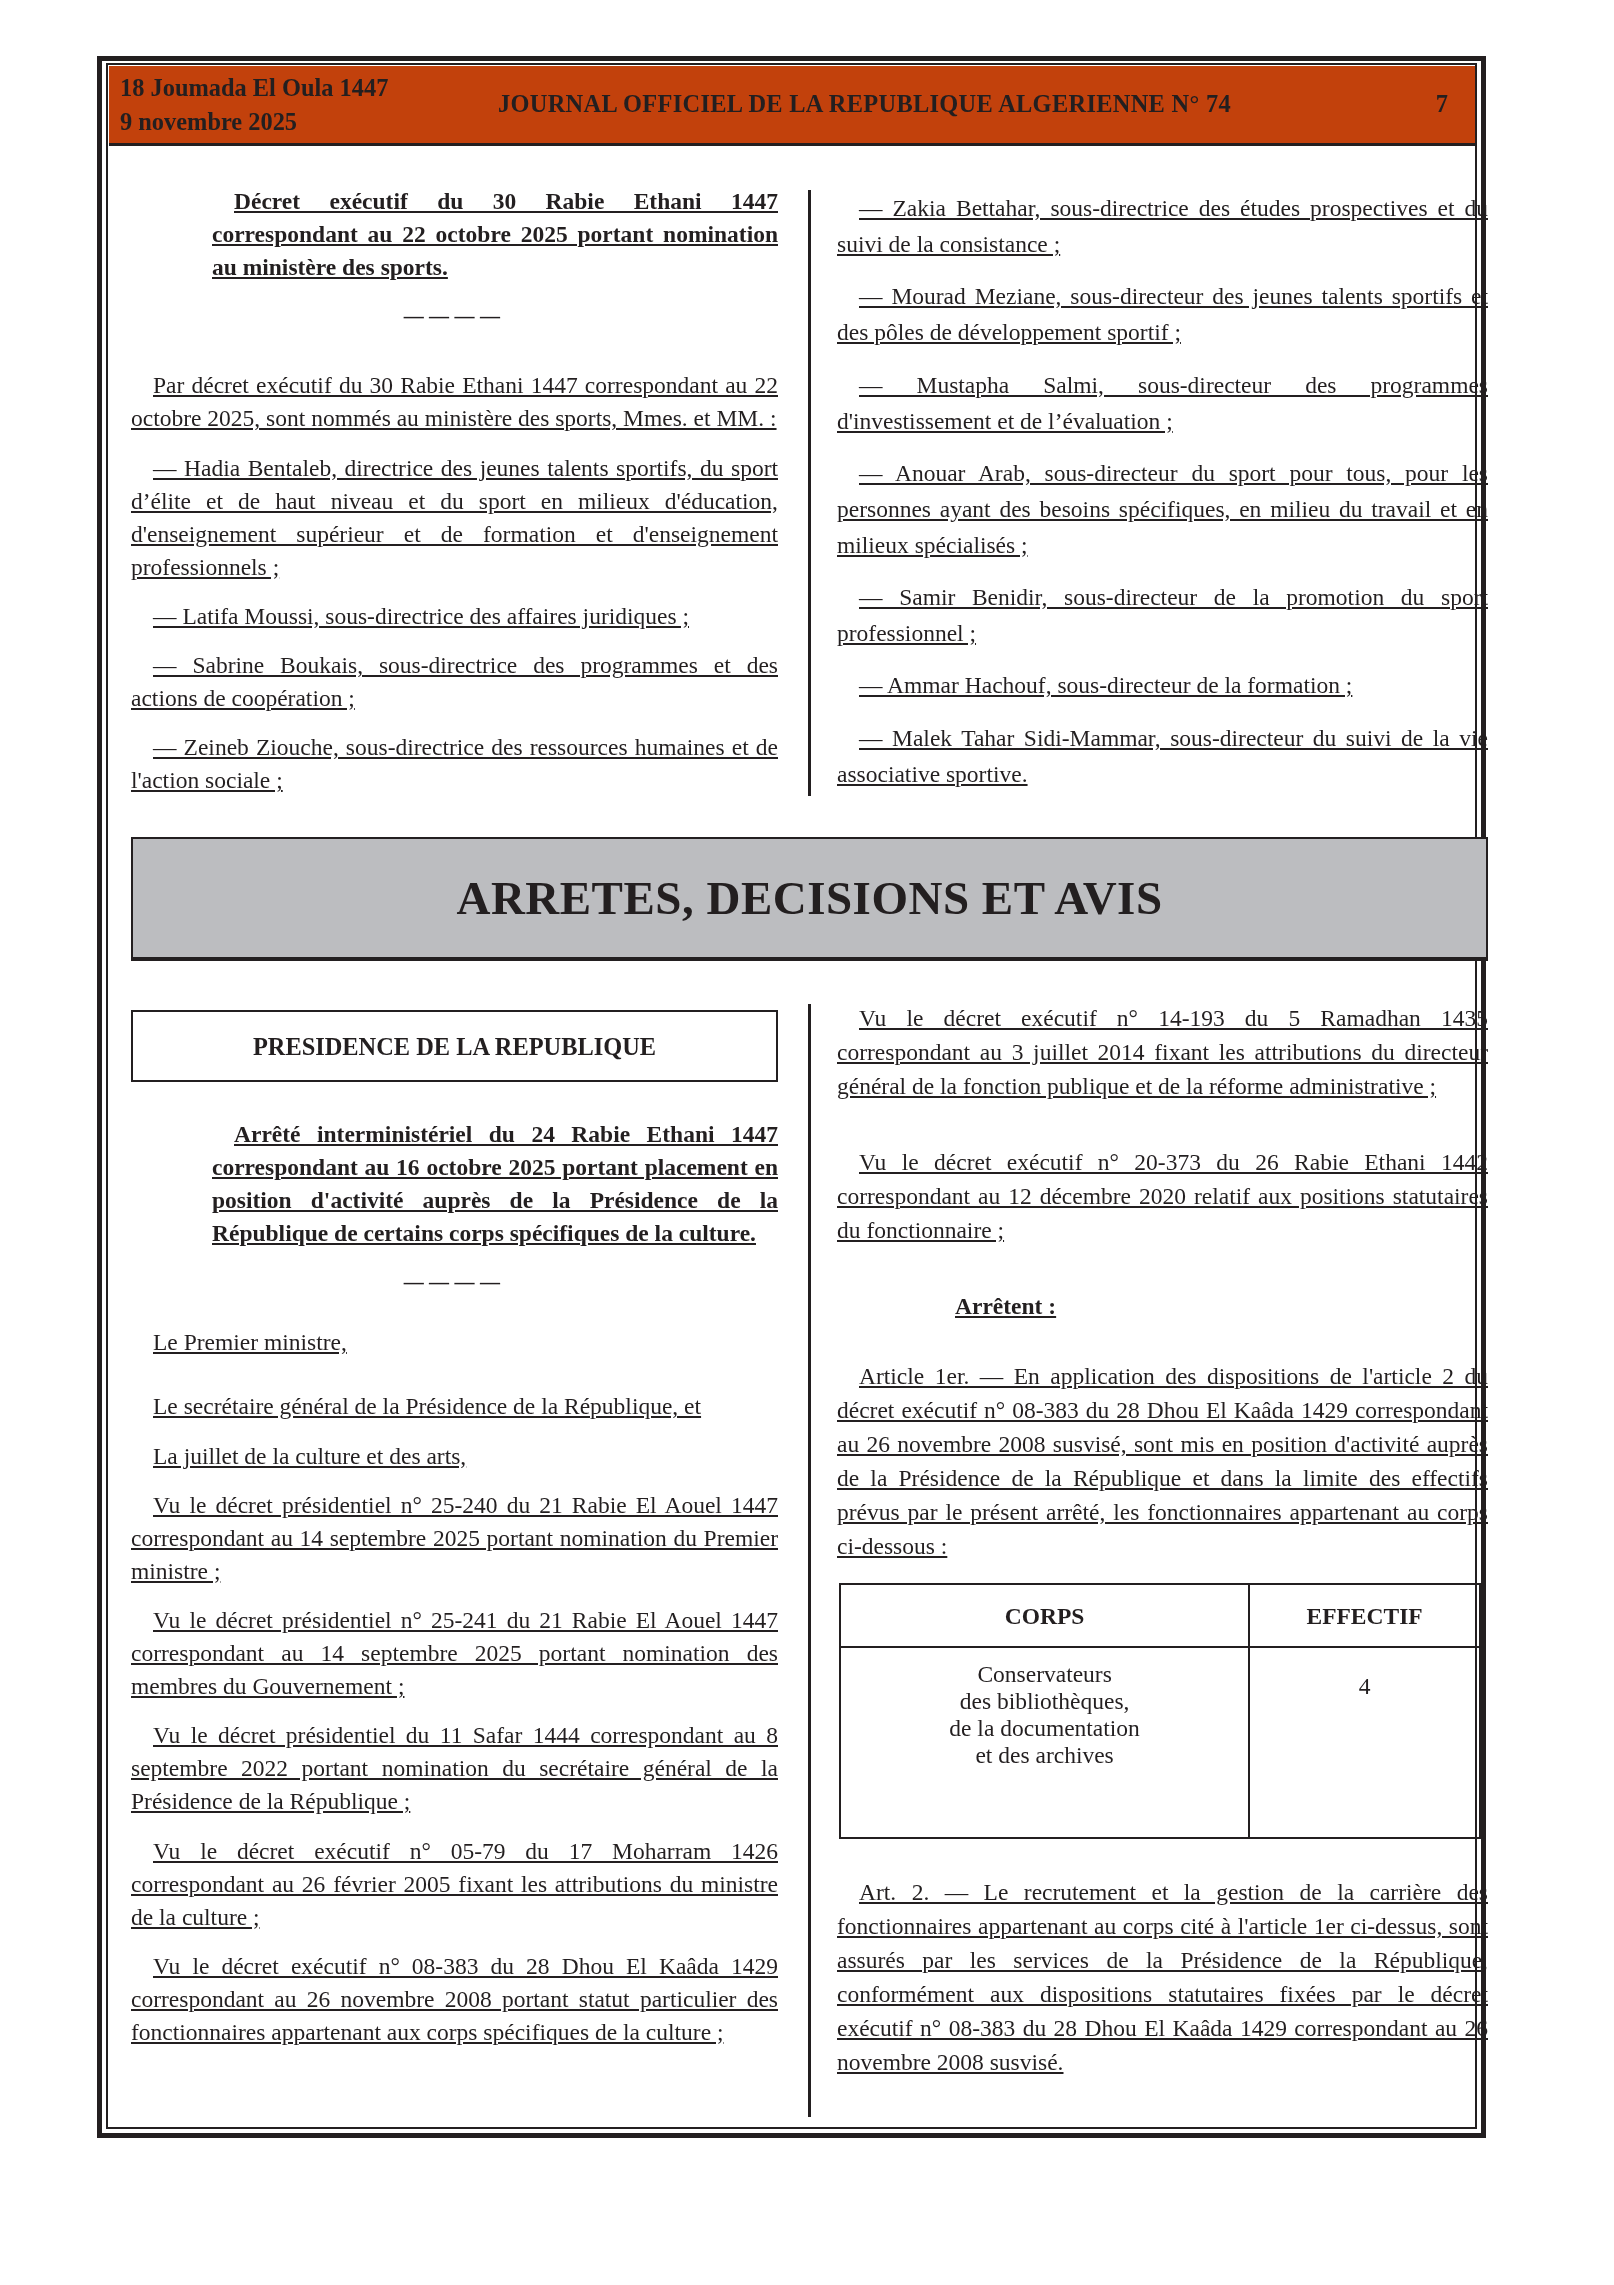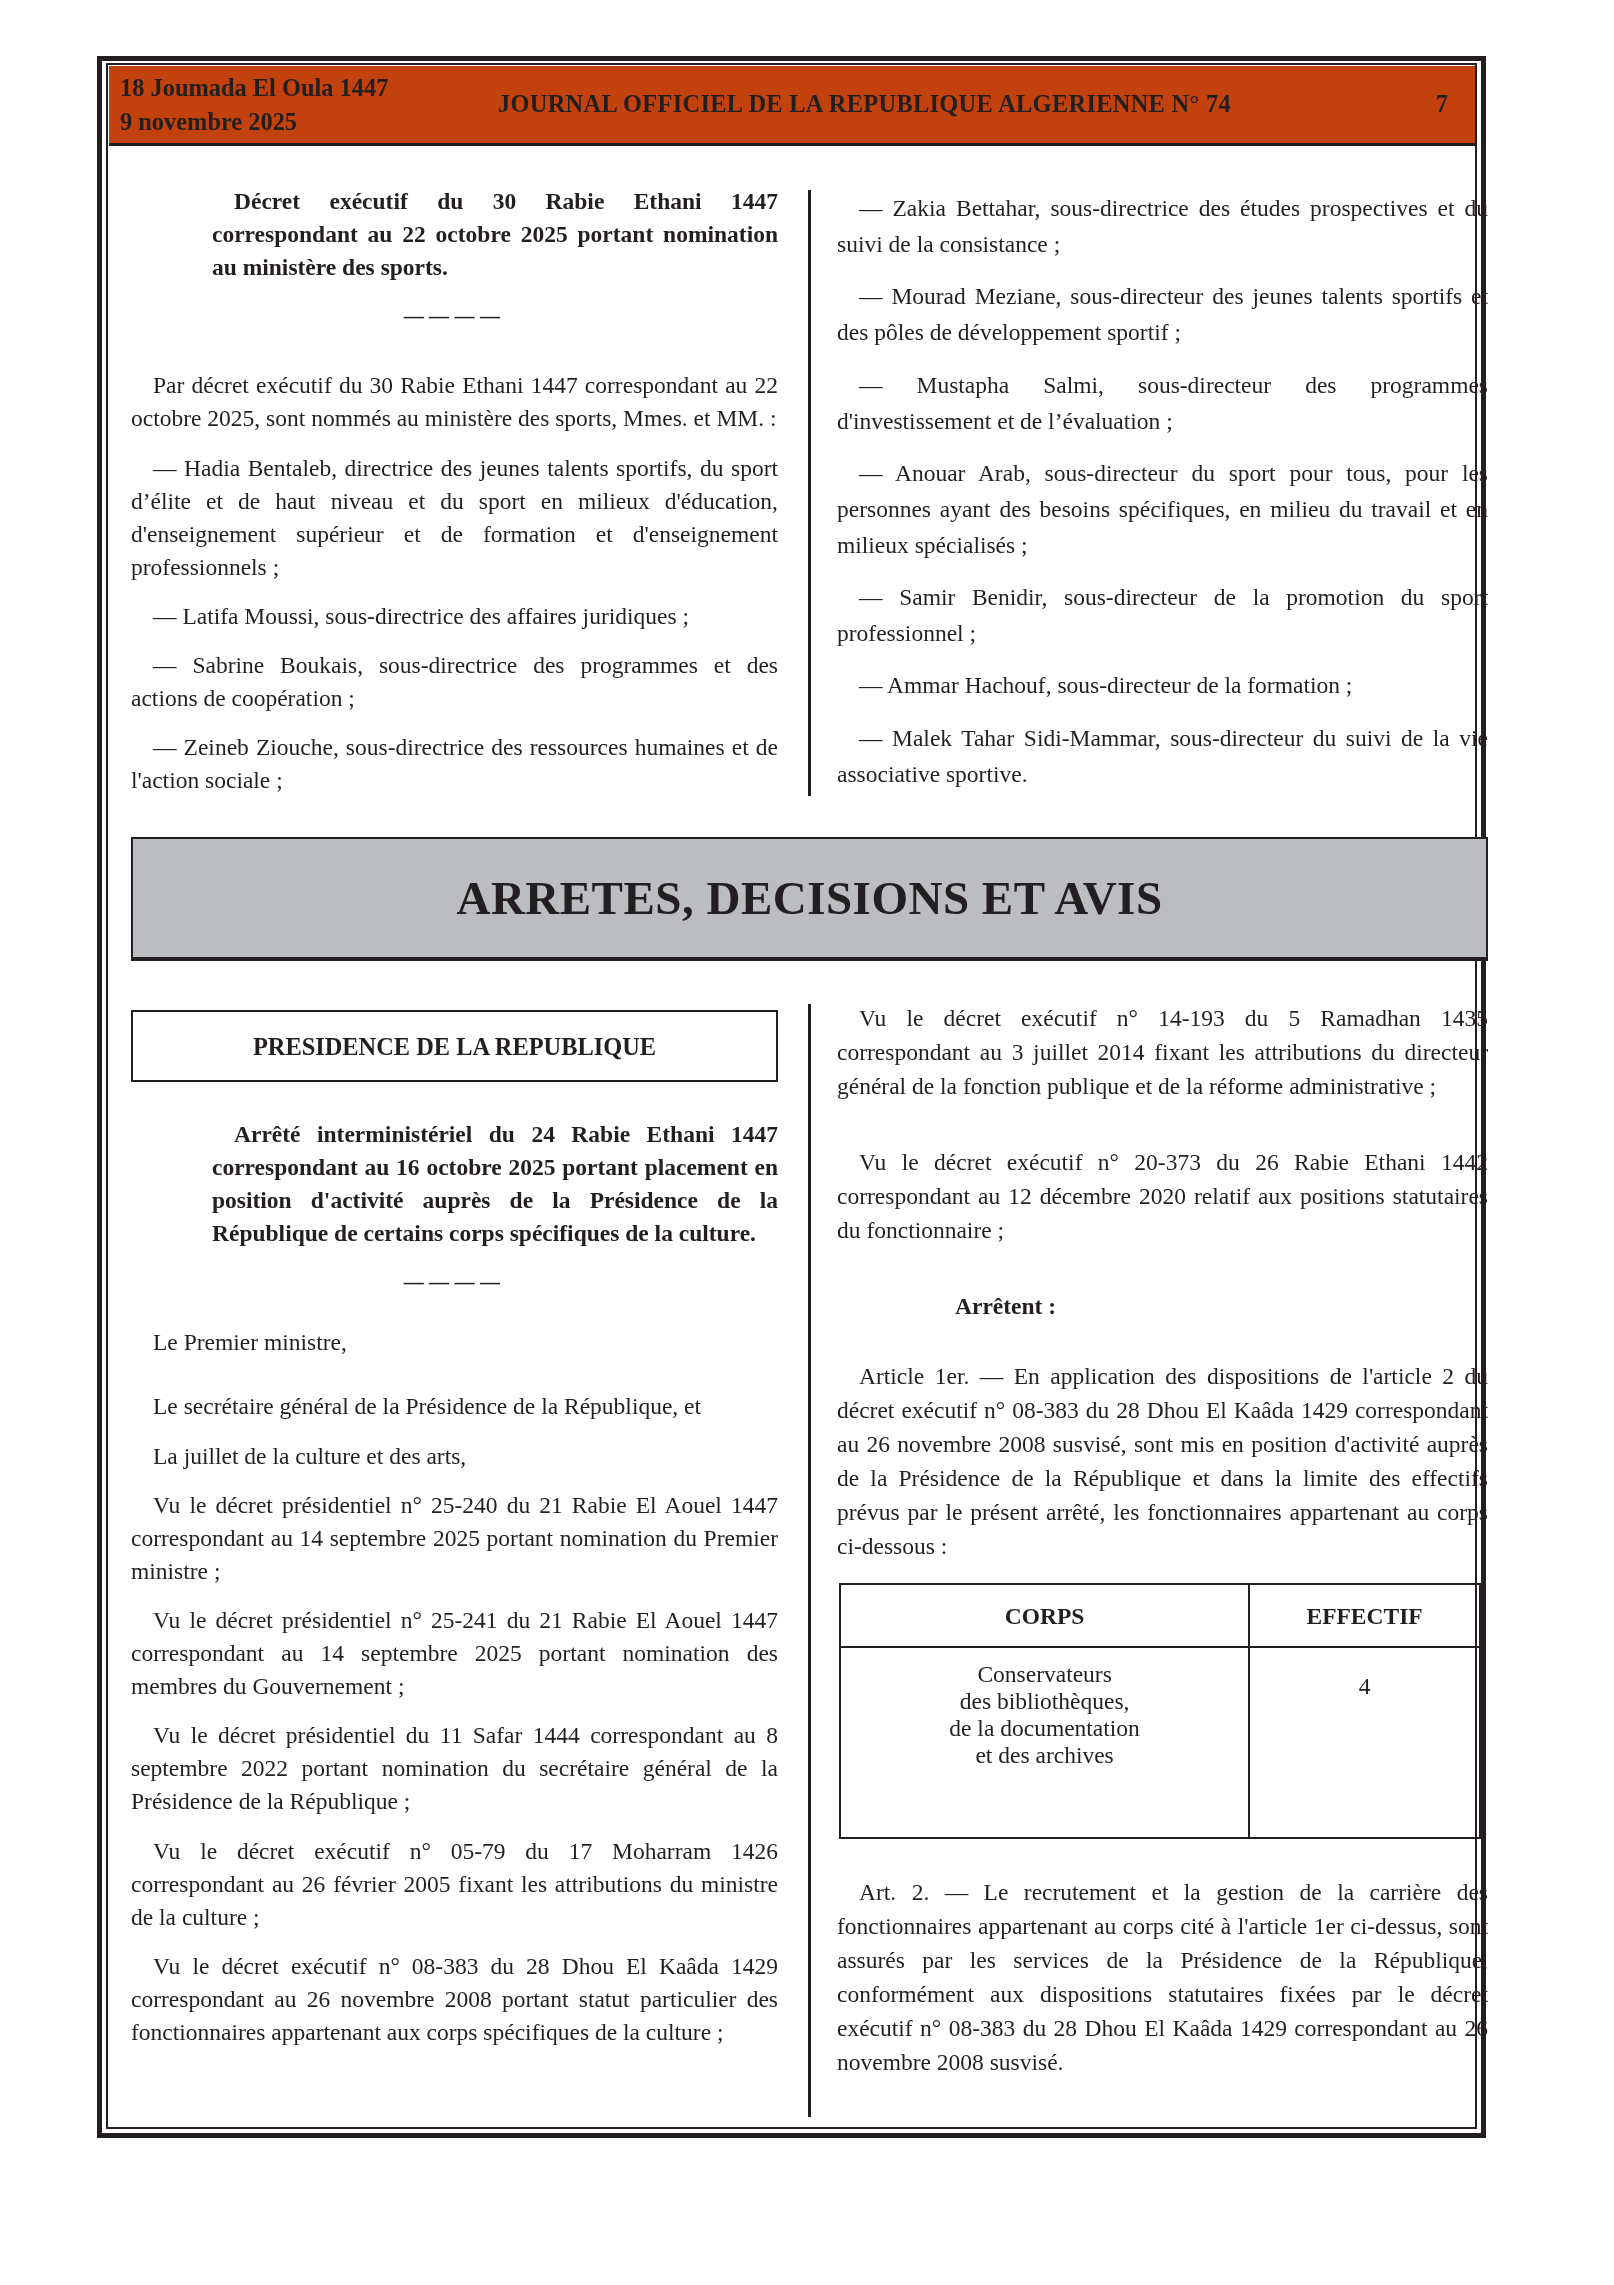--- a/index.html
+++ b/index.html
@@ -4,21 +4,21 @@
 <style>
   html,body{margin:0;padding:0;background:#ffffff;}
   body{width:1615px;height:2285px;position:relative;font-family:"Liberation Serif","DejaVu Serif",serif;color:#231f20;}
   .frame-outer{position:absolute;left:97px;top:56px;width:1389px;height:2082px;border:5.4px solid #231f20;box-sizing:border-box;}
   .frame-inner{position:absolute;left:106px;top:63px;width:1371px;height:2066px;border:2.7px solid #231f20;box-sizing:border-box;}
   .header{position:absolute;left:109px;top:66px;width:1366px;height:80px;background:#c2410c;border-bottom:3.6px solid #231f20;box-sizing:border-box;}
   .hdr-date{position:absolute;left:11px;top:5.4px;font-weight:bold;font-size:24.4px;line-height:34px;}
   .hdr-title{position:absolute;left:389px;top:23.5px;font-weight:bold;font-size:24.4px;letter-spacing:0.3px;}
   .hdr-page{position:absolute;right:27px;top:23.5px;font-weight:bold;font-size:24.4px;}
   .col{position:absolute;font-size:23.5px;line-height:33px;text-align:justify;}
-  .col p{margin:0 0 16.3px 0;text-indent:22px;}
+  .col p{margin:0 0 16.3px 0;text-indent:22px;text-decoration:underline;}
   .title-bold{font-weight:bold;font-size:23.5px;line-height:33px;padding-left:81px;text-indent:-81px;text-align:justify;margin:0;}
   .sep{text-align:center;font-weight:bold;letter-spacing:5.4px;margin:3.6px 0 36px 0;font-size:20px;}
   .col-left{left:131px;width:647px;}
   .col-right{left:837px;width:651px;}
   .vrule{position:absolute;width:2.7px;background:#231f20;}
   .banner{position:absolute;left:131px;top:837px;width:1357px;height:124px;background:#bcbdc0;border:2.7px solid #231f20;border-bottom-width:4.5px;box-sizing:border-box;display:flex;align-items:center;justify-content:center;}
   .banner span{font-weight:bold;font-size:47px;letter-spacing:0.5px;}
   .boxhead{border:2.7px solid #231f20;height:72px;display:flex;align-items:center;justify-content:center;font-weight:bold;font-size:24.4px;margin-bottom:36px;box-sizing:border-box;}
   .arrete-label{font-weight:bold;text-indent:0 !important;padding-left:118px;}
   table.corps{width:642px;border-collapse:collapse;margin:20px 0 36px 1.8px;font-size:23.5px;}

